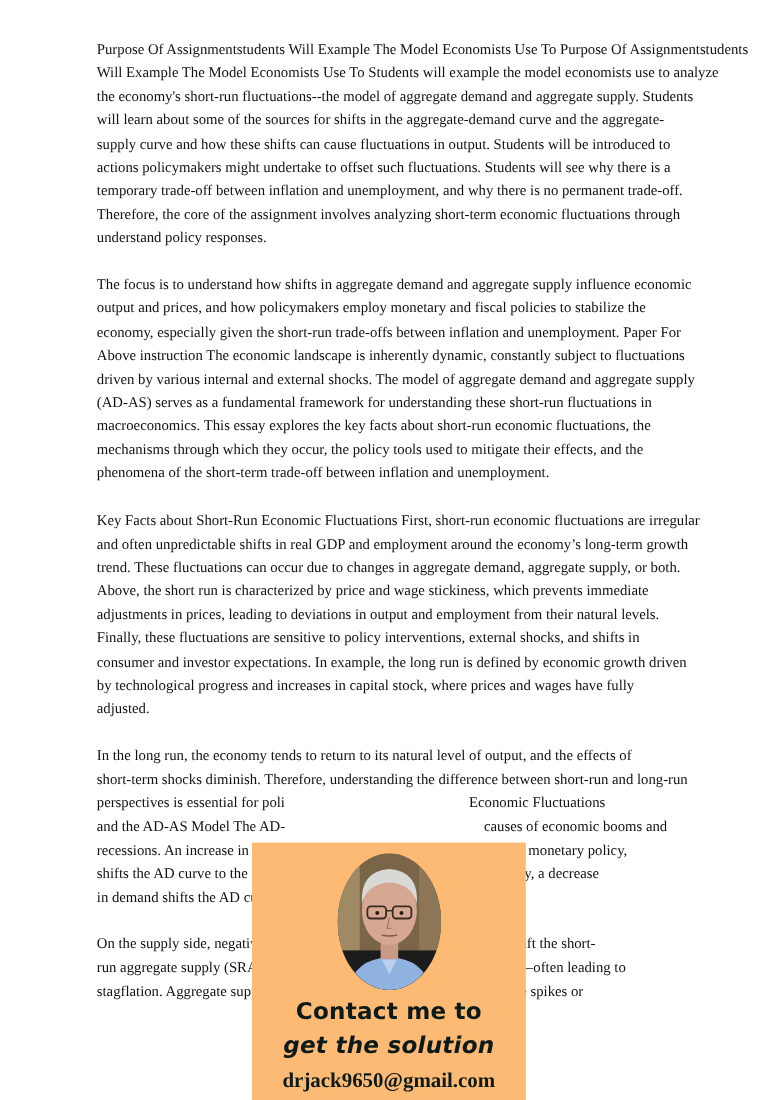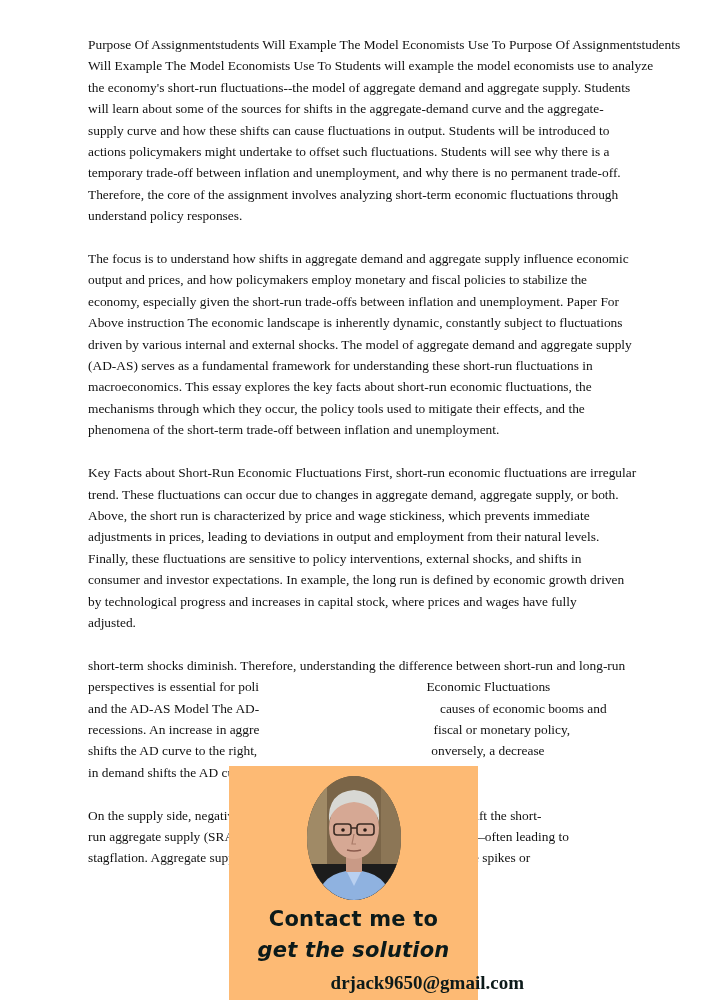--- a/index.html
+++ b/index.html
@@ -62,26 +62,25 @@
       font-size: 21px;
       letter-spacing: 0.2px;
     }
     .promo-l1 { top: 141px; }
     .promo-l2 { top: 172px; font-style: italic; }
     .promo-email {
       position: absolute;
       left: 0;
       top: 206px;
       width: 249px;
-      text-align: right;
+      text-align: center;
       font-family: "Liberation Serif", serif;
       font-weight: bold;
       font-size: 19px;
       color: #0c1a1a;
-      padding-left: 46px;
     }
   </style>
 </head>
 <body>
 
 <div class="page">
   <div class="para">
     <span class="line">Purpose Of Assignmentstudents Will Example The Model Economists Use To Purpose Of Assignmentstudents</span>
     <span class="line">Will Example The Model Economists Use To Students will example the model economists use to analyze</span>
     <span class="line">the economy's short-run fluctuations--the model of aggregate demand and aggregate supply. Students</span>
@@ -98,29 +97,31 @@
     <span class="line">economy, especially given the short-run trade-offs between inflation and unemployment. Paper For</span>
     <span class="line">Above instruction The economic landscape is inherently dynamic, constantly subject to fluctuations</span>
     <span class="line">driven by various internal and external shocks. The model of aggregate demand and aggregate supply</span>
     <span class="line">(AD-AS) serves as a fundamental framework for understanding these short-run fluctuations in</span>
     <span class="line">macroeconomics. This essay explores the key facts about short-run economic fluctuations, the</span>
     <span class="line">mechanisms through which they occur, the policy tools used to mitigate their effects, and the</span>
     <span class="line">phenomena of the short-term trade-off between inflation and unemployment.</span>
   </div>
   <div class="para">
     <span class="line">Key Facts about Short-Run Economic Fluctuations First, short-run economic fluctuations are irregular</span>
+    <span class="line">and often unpredictable shifts in real GDP and employment around the economy’s long-term growth</span>
     <span class="line">trend. These fluctuations can occur due to changes in aggregate demand, aggregate supply, or both.</span>
     <span class="line">Above, the short run is characterized by price and wage stickiness, which prevents immediate</span>
     <span class="line">adjustments in prices, leading to deviations in output and employment from their natural levels.</span>
     <span class="line">Finally, these fluctuations are sensitive to policy interventions, external shocks, and shifts in</span>
     <span class="line">consumer and investor expectations. In example, the long run is defined by economic growth driven</span>
     <span class="line">by technological progress and increases in capital stock, where prices and wages have fully</span>
     <span class="line">adjusted.</span>
   </div>
   <div class="para">
+    <span class="line">In the long run, the economy tends to return to its natural level of output, and the effects of</span>
     <span class="line">short-term shocks diminish. Therefore, understanding the difference between short-run and long-run</span>
     <span class="line" style="white-space:pre">perspectives is essential for poli                                                  Economic Fluctuations</span>
     <span class="line" style="white-space:pre">and the AD-AS Model The AD-                                                      causes of economic booms and</span>
     <span class="line" style="white-space:pre">recessions. An increase in aggre                                                    fiscal or monetary policy,</span>
     <span class="line" style="white-space:pre">shifts the AD curve to the right,                                                    onversely, a decrease</span>
     <span class="line" style="white-space:pre">in demand shifts the AD curve l</span>
   </div>
   <div class="para">
     <span class="line" style="white-space:pre">On the supply side, negative sho                                                    ters) shift the short-</span>
     <span class="line" style="white-space:pre">run aggregate supply (SRAS) cu                                                     prices—often leading to</span>

